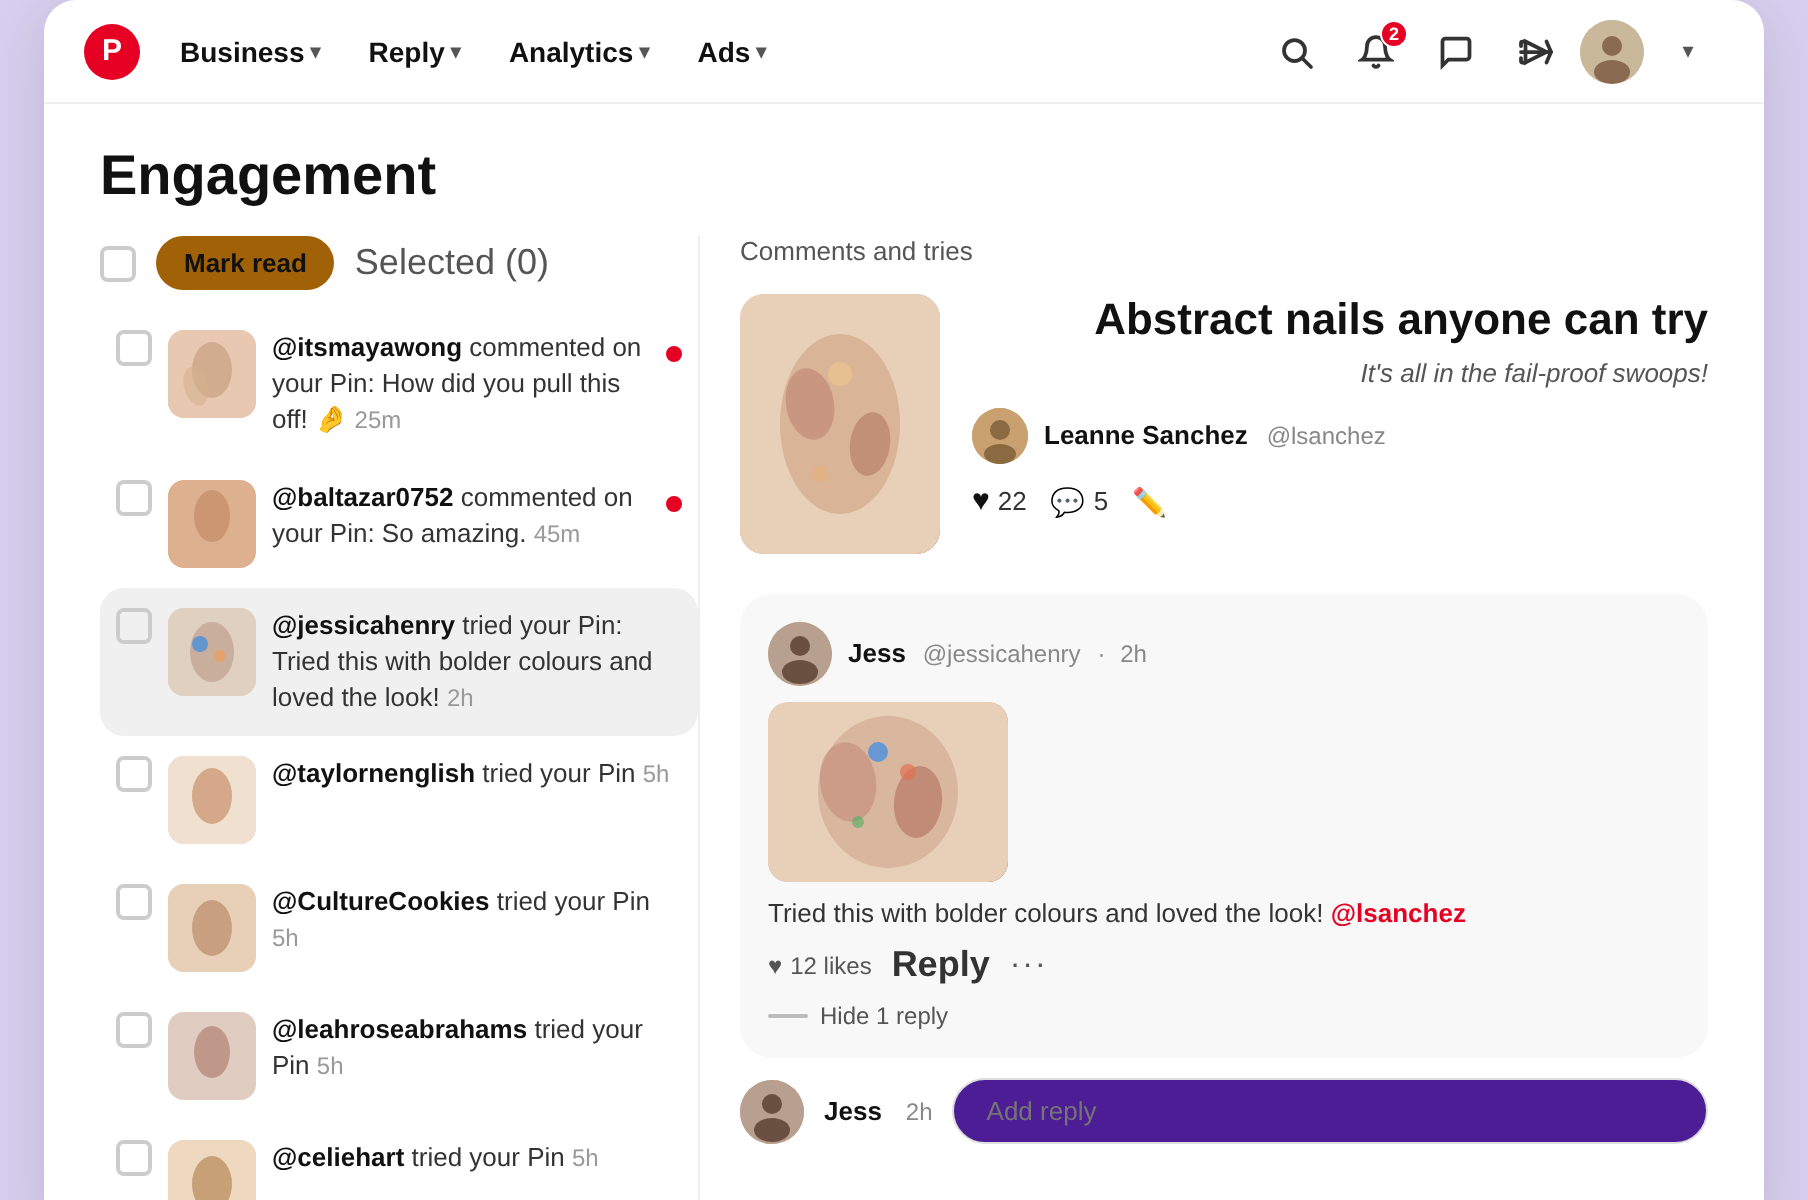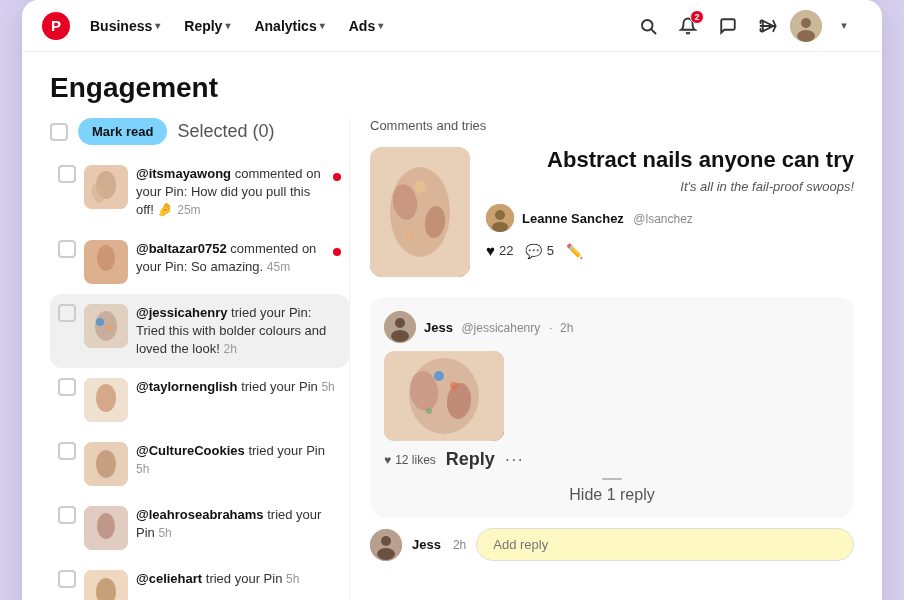--- a/index.html
+++ b/index.html
@@ -86,21 +86,21 @@
     .toolbar {
       display: flex; align-items: center; gap: 10px;
       padding: 0 0 10px 0;
     }
     .checkbox-outer {
       width: 18px; height: 18px; border: 2px solid #ccc; border-radius: 4px;
       display: flex; align-items: center; justify-content: center; cursor: pointer;
       flex-shrink: 0;
     }
     .mark-read-btn {
-      background: #7dd3fc; border: none; border-radius: 20px;
+      background: #a16207; border: none; border-radius: 20px;
       padding: 6px 14px; font-size: 13px; font-weight: 600; color: #111;
       cursor: pointer;
     }
     .selected-label {
       font-size: 18px; color: #555; font-weight: 400;
     }
     
     .notif-item {
       display: flex; align-items: flex-start; gap: 8px;
       padding: 10px 8px; border-radius: 12px; cursor: pointer;
@@ -166,34 +166,34 @@
       width: 120px; height: 90px; border-radius: 10px;
       background: linear-gradient(135deg, #f4e0cc 0%, #d4a090 60%, #a06858 100%);
       margin-bottom: 8px; overflow: hidden; display: flex; align-items: center; justify-content: center;
     }
     .comment-text { font-size: 13px; color: #333; margin-bottom: 8px; }
     .comment-link { color: #e60023; font-weight: 600; }
     .comment-actions { display: flex; align-items: center; gap: 10px; }
     .action-like { display: flex; align-items: center; gap: 4px; font-size: 12px; color: #555; }
     .action-btn { font-size: 18px; font-weight: 600; color: #333; cursor: pointer; }
     .more-btn { font-size: 16px; color: #555; cursor: pointer; letter-spacing: 1px; }
-    .hide-reply { display: flex; align-items: center; gap: 6px; font-size: 16px; color: #555; margin-top: 8px; cursor: pointer; flex-direction: column; }
+    .hide-reply { display: flex; align-items: center; gap: 6px; font-size: 12px; color: #555; margin-top: 8px; cursor: pointer; }
     .hide-line { width: 20px; height: 2px; background: #bbb; border-radius: 1px; }
     
     .reply-row {
       display: flex; align-items: center; gap: 10px; margin-top: 10px;
     }
     .reply-avatar {
       width: 32px; height: 32px; border-radius: 50%; background: #c9a87a;
       flex-shrink: 0;
     }
     .reply-input {
       flex: 1; padding: 8px 16px; border-radius: 24px;
       border: 1.5px solid #ddd; font-size: 13px; color: #888;
-      outline: none; background: #fef9c3;
+      outline: none; background: #4c1d95;
     }
     .reply-time { font-size: 12px; color: #888; margin-left: 2px; }
   </style>
 </head>
 <body>
 
 <div class="window">
 
   <nav class="nav">
     <div class="nav-logo">P</div>
@@ -430,20 +430,23 @@
             <svg width="120" height="90" viewBox="0 0 120 90">
               <rect width="120" height="90" fill="#e8d0b8" rx="10"></rect>
               <ellipse cx="60" cy="45" rx="35" ry="38" fill="#d4b098" opacity="0.8"></ellipse>
               <ellipse cx="40" cy="40" rx="14" ry="20" fill="#c89080" opacity="0.7" transform="rotate(-8 40 40)"></ellipse>
               <ellipse cx="75" cy="50" rx="12" ry="18" fill="#b87868" opacity="0.7" transform="rotate(6 75 50)"></ellipse>
               <circle cx="55" cy="25" r="5" fill="#4a90e0" opacity="0.8"></circle>
               <circle cx="70" cy="35" r="4" fill="#e07050" opacity="0.7"></circle>
               <circle cx="45" cy="60" r="3" fill="#50b060" opacity="0.6"></circle>
             </svg>
           </div>
+          <div class="comment-text">
+            <span>Tried this with bolder colours and loved the look!</span> <span class="comment-link">@lsanchez</span>
+          </div>
           <div class="comment-actions">
             <div class="action-like">
               <span>♥</span>
               <span>12 likes</span>
             </div>
             <span class="action-btn">Reply</span>
             <span class="more-btn">···</span>
           </div>
           <div class="hide-reply">
             <div class="hide-line"></div>

